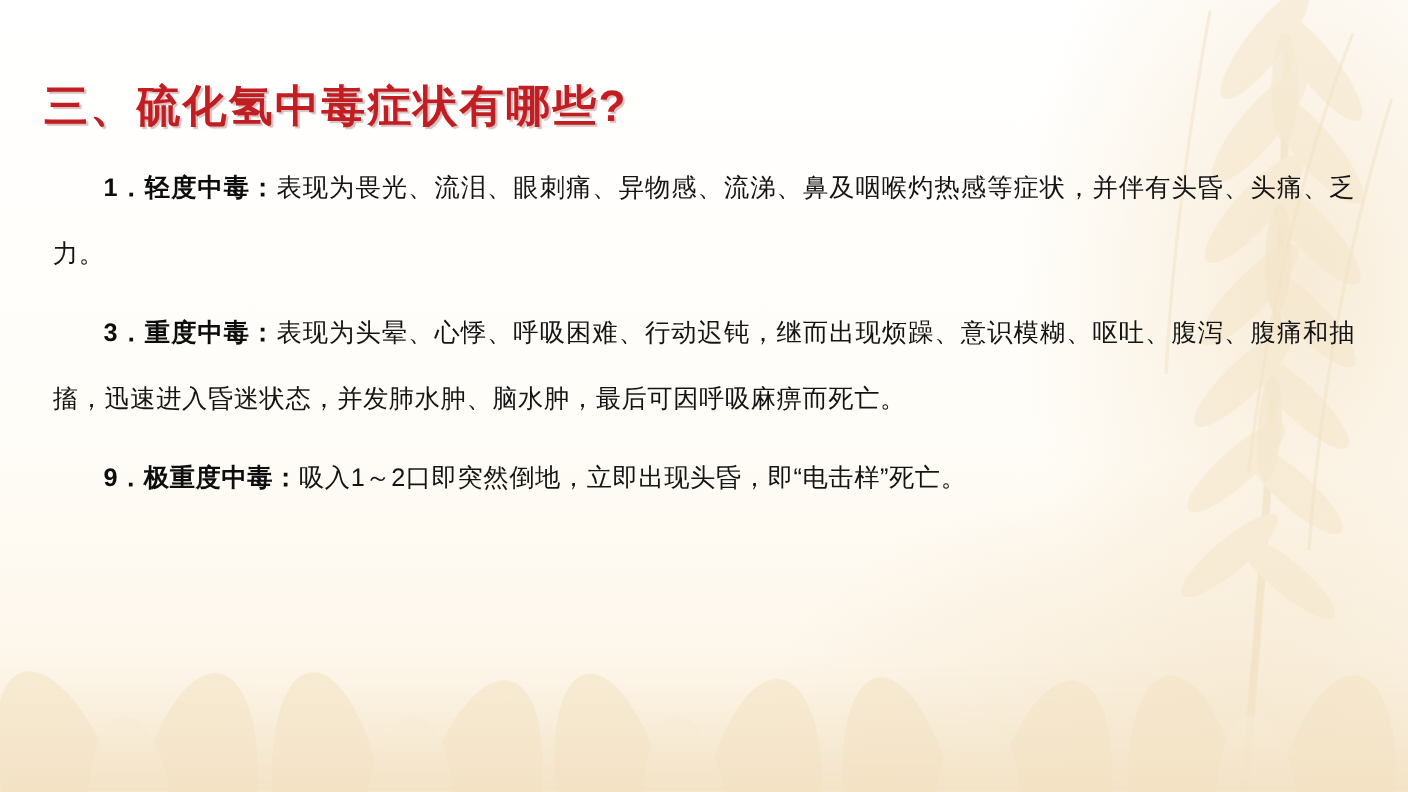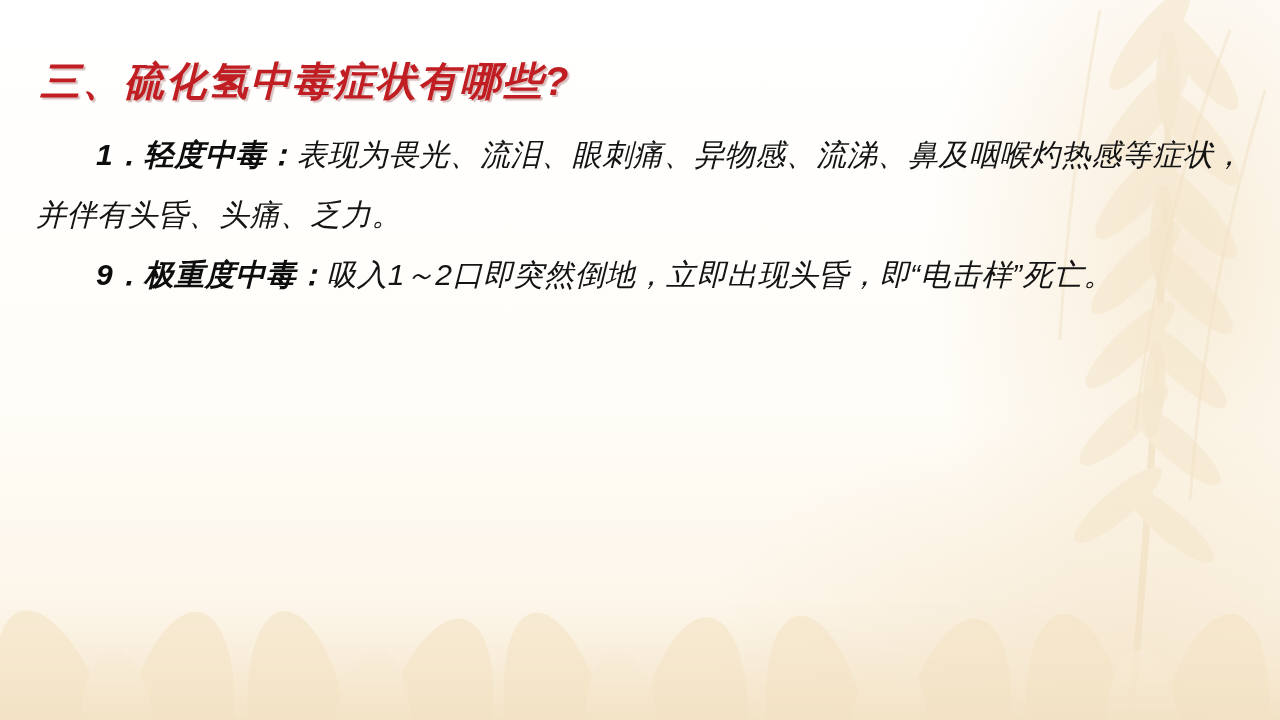--- a/index.html
+++ b/index.html
@@ -5,33 +5,33 @@
   html,body{margin:0;padding:0;background:#888;}
   .slide{
     position:relative;
     width:1280px;height:720px;
     margin:0 auto;
     overflow:hidden;
     background:linear-gradient(180deg,#ffffff 0%,#fffdf8 55%,#fdf6ea 85%,#faf0dd 100%);
     font-family:"Liberation Sans","DejaVu Sans",sans-serif;
   }
   .bg-svg{position:absolute;inset:0;z-index:0;pointer-events:none;}
-  .content{position:relative;z-index:1;padding:30px 36px 0 36px;font-style:italic;}
+  .content{position:relative;z-index:1;padding:45px 36px 0 36px;}
   .title{
     margin:24px 0 16px 4px;
     font-size:40px;
     font-weight:bold;
     letter-spacing:2px;
     color:#c01e22;
     text-shadow:2px 2px 1px rgba(110,30,28,0.28);
   }
   .body-text{margin-top:8px;}
   .para{
-    margin:0;
-    font-size:30px;
+    margin:12px;
+    font-size:23px;
     line-height:60px;
     color:#141414;
     text-align:justify;
     text-indent:2em;
     letter-spacing:0.5px;
   }
   .para b{font-weight:bold;color:#0d0d0d;}
 </style>
 </head>
 <body>
@@ -110,18 +110,19 @@
 
   <div class="content">
 
     <h1 class="title">三、硫化氢中毒症状有哪些?</h1>
 
     <div class="body-text">
 
       <p class="para"><b>1．轻度中毒：</b><span>表现为畏光、流泪、眼刺痛、异物感、流涕、鼻及咽喉灼热感等症状，并伴有头昏、头痛、乏力。</span></p>
 
 
+      <p class="para"><b>3．重度中毒：</b><span>表现为头晕、心悸、呼吸困难、行动迟钝，继而出现烦躁、意识模糊、呕吐、腹泻、腹痛和抽搐，迅速进入昏迷状态，并发肺水肿、脑水肿，最后可因呼吸麻痹而死亡。</span></p>
 
       <p class="para"><b>9．极重度中毒：</b><span>吸入1～2口即突然倒地，立即出现头昏，即“电击样”死亡。</span></p>
 
     </div>
   </div>
 </div>
 
 </body></html>

